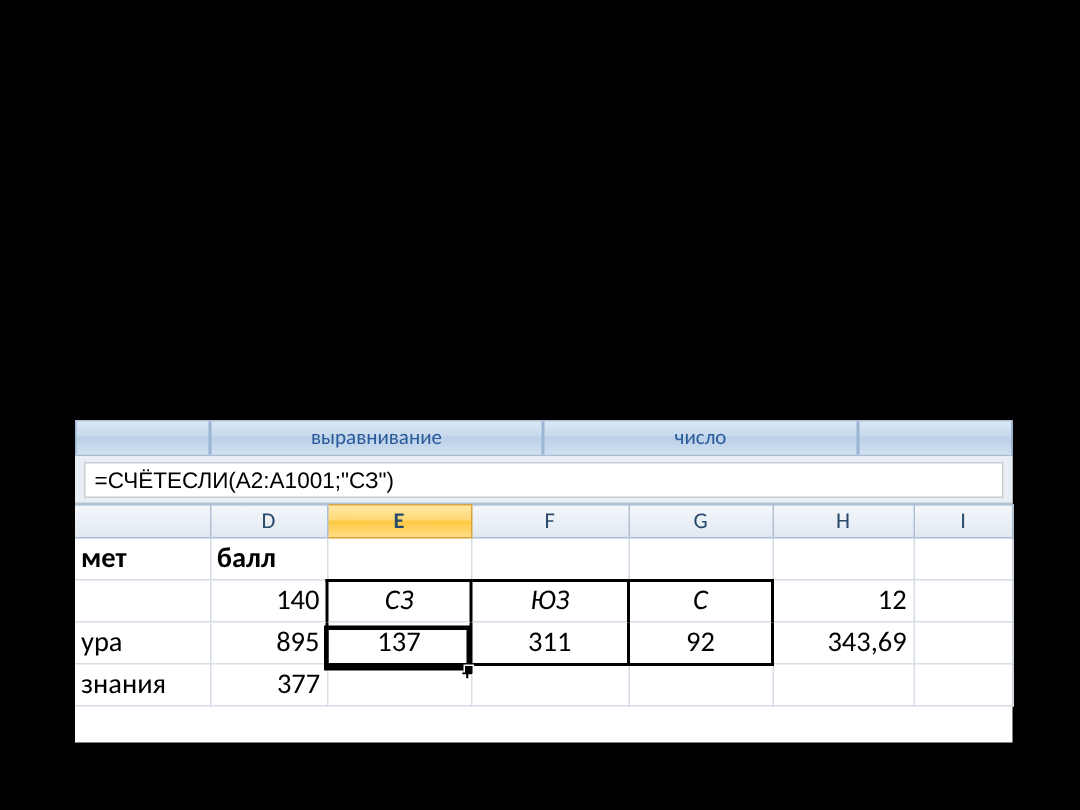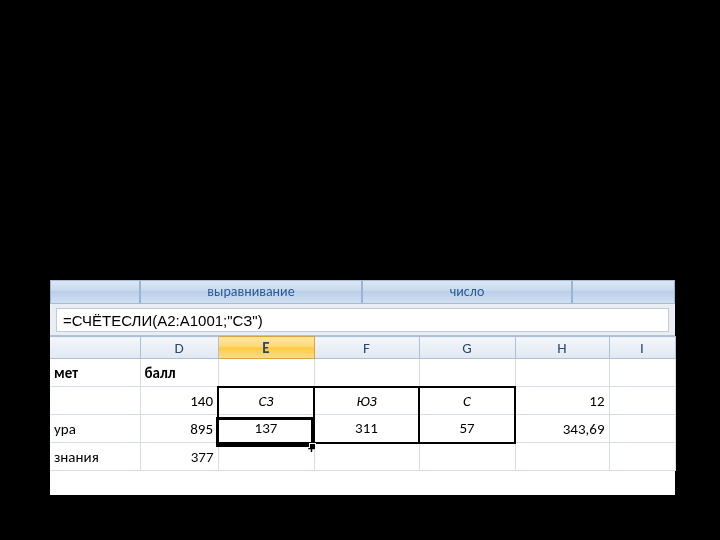--- a/index.html
+++ b/index.html
@@ -83,21 +83,21 @@
   }
   table.grid th.colhdr.active {
     background: linear-gradient(#ffe6a1, #ffd873 45%, #ffc83d 46%, #ffdd8a);
     border-color: #dba33c;
     font-weight: 700;
   }
   table.grid td {
     border: 1px solid #d5dde6;
     height: 28px;
     padding: 0 4px;
-    font-size: 15px;
+    font-size: 19px;
     background: #fff;
     vertical-align: middle;
     overflow: hidden;
     white-space: nowrap;
   }
   .r   { text-align: right; }
   .c   { text-align: center; }
   .bold{ font-weight: 700; }
 
   
@@ -178,21 +178,21 @@
       <td class="c boxtop boxinner">ЮЗ</td>
       <td class="c boxtop boxinner boxright">С</td>
       <td class="r">12</td>
       <td></td>
     </tr>
     <tr>
       <td style="border-left:none">ура</td>
       <td class="r">895</td>
       <td class="c boxbot boxleft boxinner">137</td>
       <td class="c boxbot boxinner">311</td>
-      <td class="c boxbot boxinner boxright">57</td>
+      <td class="c boxbot boxinner boxright">92</td>
       <td class="r">343,69</td>
       <td></td>
     </tr>
     <tr>
       <td style="border-left:none">знания</td>
       <td class="r">377</td>
       <td></td>
       <td></td>
       <td></td>
       <td></td>

